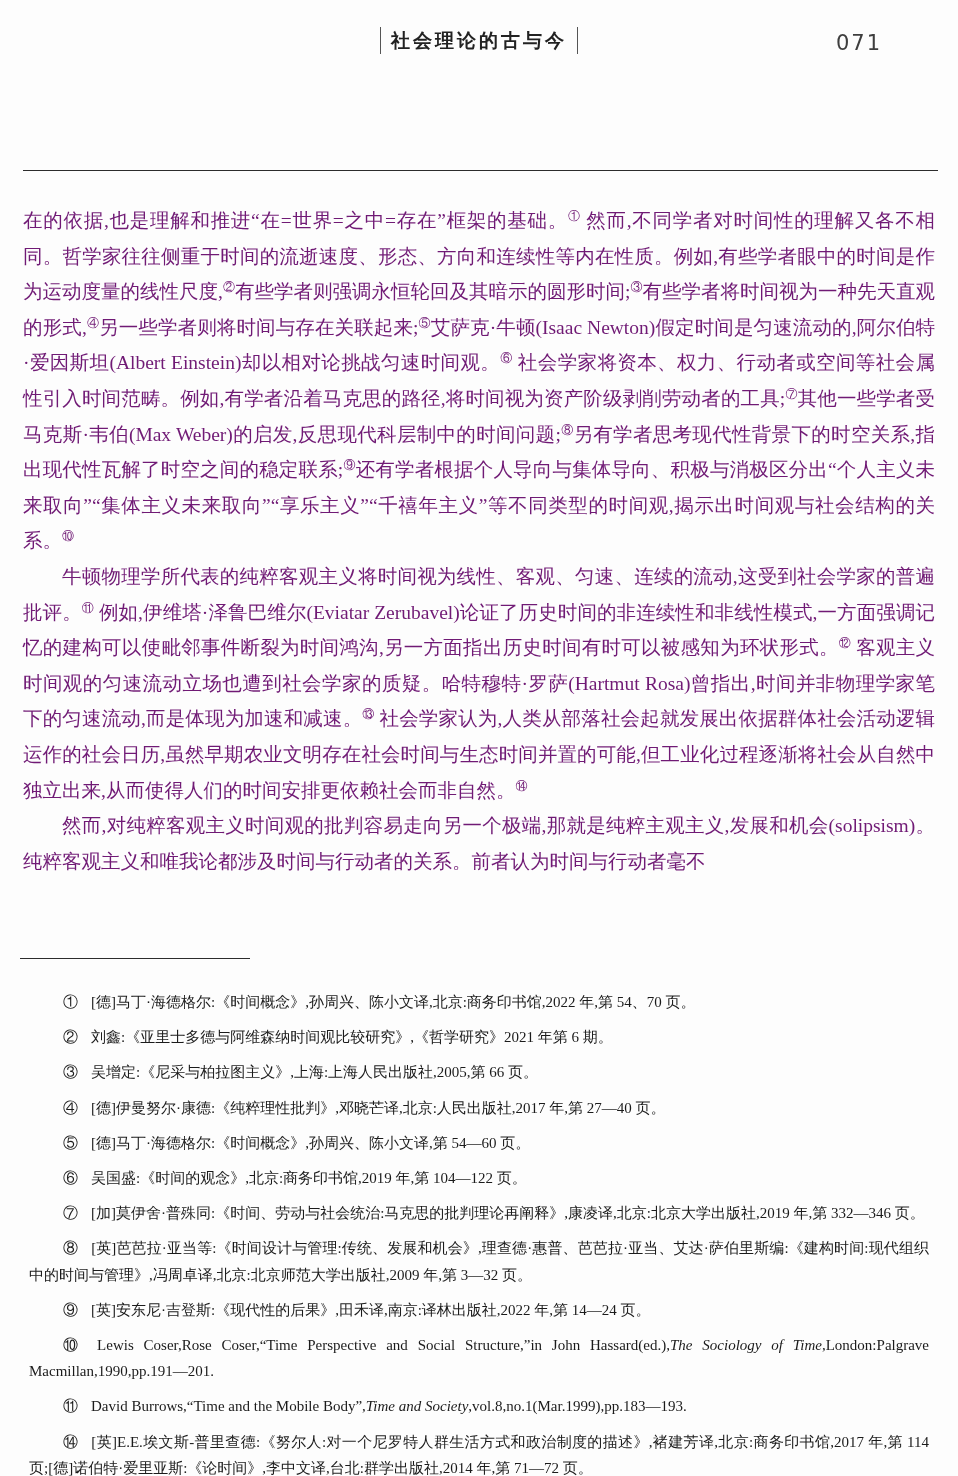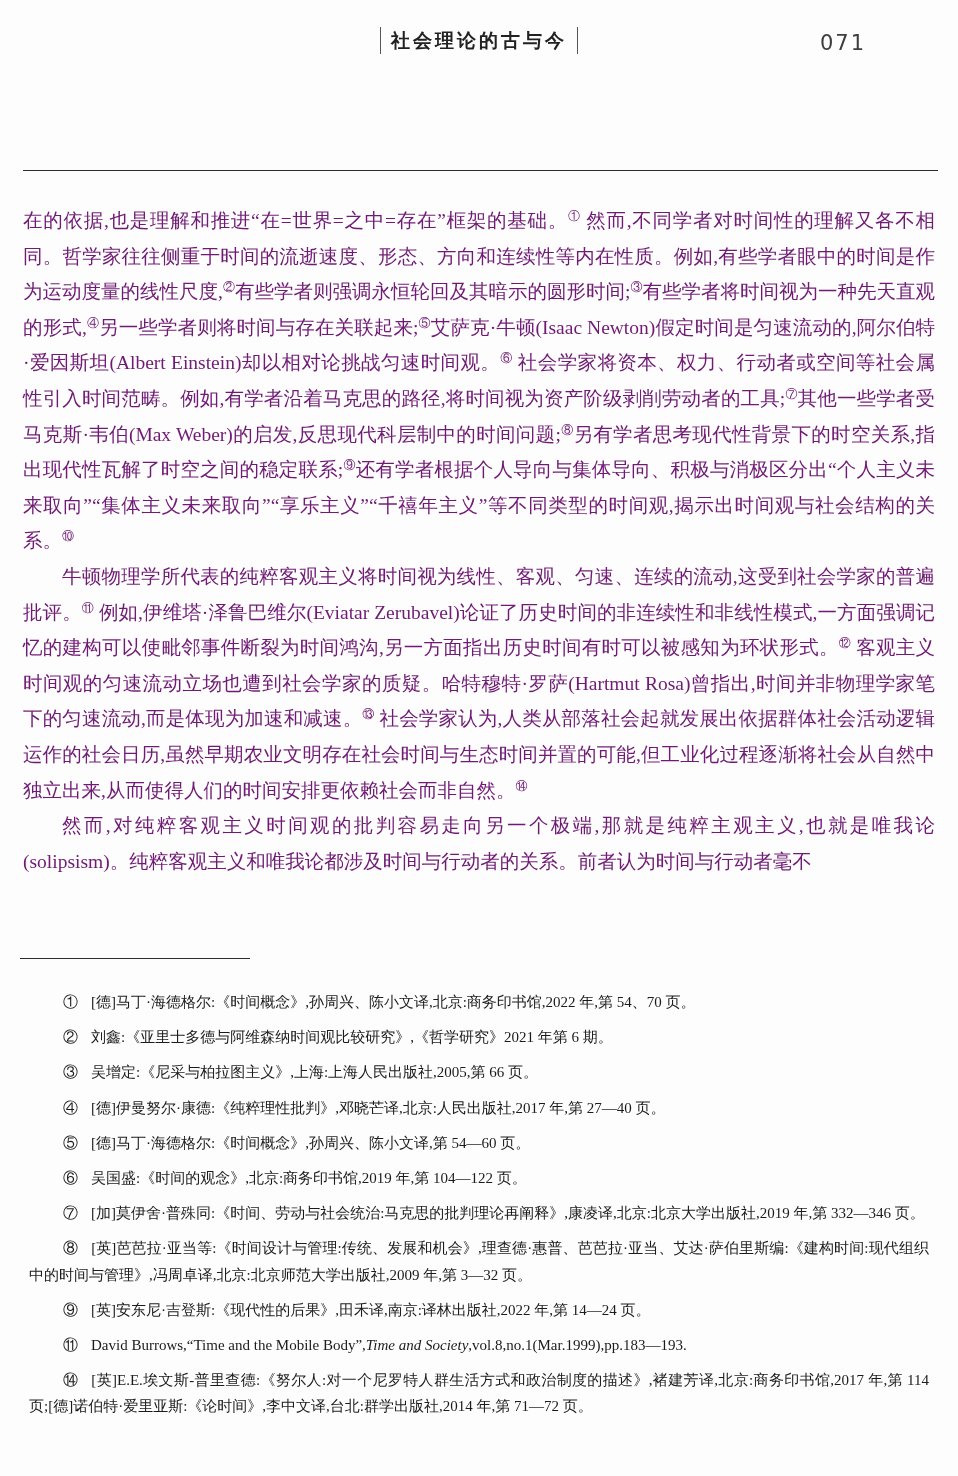--- a/index.html
+++ b/index.html
@@ -17,21 +17,21 @@
     position:absolute;top:27px;left:0;width:100%;
     display:flex;justify-content:center;align-items:center;gap:10px;
   }
   .title-bar{width:1px;height:27px;background:#555;}
   .page-title{
     font-family:"Liberation Sans","DejaVu Sans",sans-serif;
     font-size:19px;font-weight:600;letter-spacing:3px;color:#222;
     white-space:nowrap;
   }
   .page-number{
-    position:absolute;top:31px;right:92px;
+    position:absolute;top:31px;right:76px;
     font-family:"DejaVu Sans","Liberation Sans",sans-serif;
     font-size:21px;font-weight:400;letter-spacing:2px;color:#3e3e3e;
   }
   .header-rule{
     position:absolute;top:170px;left:23px;width:915px;
     border-top:1.6px solid #2c2c2c;
   }
   
   .body-text{
     position:absolute;top:203px;left:23px;width:912px;
@@ -68,32 +68,33 @@
       <span class="page-title">社会理论的古与今</span>
       <span class="title-bar"></span>
     </div>
     <span class="page-number">071</span>
     <div class="header-rule"></div>
   </div>
 
   <div class="body-text">
       <p class="para"><span class="">在的依据,也是理解和推进“在=世界=之中=存在”框架的基础。</span><sup class="fnref">①</sup><span class=""> 然而,不同学者对时间性的理解又各不相同。哲学家往往侧重于时间的流逝速度、形态、方向和连续性等内在性质。例如,有些学者眼中的时间是作为运动度量的线性尺度,</span><sup class="fnref">②</sup><span class="">有些学者则强调永恒轮回及其暗示的圆形时间;</span><sup class="fnref">③</sup><span class="">有些学者将时间视为一种先天直观的形式,</span><sup class="fnref">④</sup><span class="">另一些学者则将时间与存在关联起来;</span><sup class="fnref">⑤</sup><span class="">艾萨克·牛顿(Isaac Newton)假定时间是匀速流动的,阿尔伯特·爱因斯坦(Albert Einstein)却以相对论挑战匀速时间观。</span><sup class="fnref">⑥</sup><span class=""> 社会学家将资本、权力、行动者或空间等社会属性引入时间范畴。例如,有学者沿着马克思的路径,将时间视为资产阶级剥削劳动者的工具;</span><sup class="fnref">⑦</sup><span class="">其他一些学者受马克斯·韦伯(Max Weber)的启发,反思现代科层制中的时间问题;</span><sup class="fnref">⑧</sup><span class="">另有学者思考现代性背景下的时空关系,指出现代性瓦解了时空之间的稳定联系;</span><sup class="fnref">⑨</sup><span class="">还有学者根据个人导向与集体导向、积极与消极区分出“个人主义未来取向”“集体主义未来取向”“享乐主义”“千禧年主义”等不同类型的时间观,揭示出时间观与社会结构的关系。</span><sup class="fnref">⑩</sup></p>
       <p class="para indent"><span class="">牛顿物理学所代表的纯粹客观主义将时间视为线性、客观、匀速、连续的流动,这受到社会学家的普遍批评。</span><sup class="fnref">⑪</sup><span class=""> 例如,伊维塔·泽鲁巴维尔(Eviatar Zerubavel)论证了历史时间的非连续性和非线性模式,一方面强调记忆的建构可以使毗邻事件断裂为时间鸿沟,另一方面指出历史时间有时可以被感知为环状形式。</span><sup class="fnref">⑫</sup><span class=""> 客观主义时间观的匀速流动立场也遭到社会学家的质疑。哈特穆特·罗萨(Hartmut Rosa)曾指出,时间并非物理学家笔下的匀速流动,而是体现为加速和减速。</span><sup class="fnref">⑬</sup><span class=""> 社会学家认为,人类从部落社会起就发展出依据群体社会活动逻辑运作的社会日历,虽然早期农业文明存在社会时间与生态时间并置的可能,但工业化过程逐渐将社会从自然中独立出来,从而使得人们的时间安排更依赖社会而非自然。</span><sup class="fnref">⑭</sup></p>
-      <p class="para indent"><span class="">然而,对纯粹客观主义时间观的批判容易走向另一个极端,那就是纯粹主观主义,也就是唯我论(solipsism)。纯粹客观主义和唯我论都涉及时间与行动者的关系。前者认为时间与行动者毫不</span></p>
+      <p class="para indent"><span class="">然而,对纯粹客观主义时间观的批判容易走向另一个极端,那就是纯粹主观主义,发展和机会(solipsism)。纯粹客观主义和唯我论都涉及时间与行动者的关系。前者认为时间与行动者毫不</span></p>
     </div>
 
   <div class="fn-sep"></div>
 
   <div class="footnotes">
       <p class="footnote"><span class="fn-marker">①</span><span class="">[德]马丁·海德格尔:《时间概念》,孙周兴、陈小文译,北京:商务印书馆,2022 年,第 54、70 页。</span></p>
       <p class="footnote"><span class="fn-marker">②</span><span class="">刘鑫:《亚里士多德与阿维森纳时间观比较研究》,《哲学研究》2021 年第 6 期。</span></p>
       <p class="footnote"><span class="fn-marker">③</span><span class="">吴增定:《尼采与柏拉图主义》,上海:上海人民出版社,2005,第 66 页。</span></p>
       <p class="footnote"><span class="fn-marker">④</span><span class="">[德]伊曼努尔·康德:《纯粹理性批判》,邓晓芒译,北京:人民出版社,2017 年,第 27—40 页。</span></p>
       <p class="footnote"><span class="fn-marker">⑤</span><span class="">[德]马丁·海德格尔:《时间概念》,孙周兴、陈小文译,第 54—60 页。</span></p>
       <p class="footnote"><span class="fn-marker">⑥</span><span class="">吴国盛:《时间的观念》,北京:商务印书馆,2019 年,第 104—122 页。</span></p>
       <p class="footnote"><span class="fn-marker">⑦</span><span class="">[加]莫伊舍·普殊同:《时间、劳动与社会统治:马克思的批判理论再阐释》,康凌译,北京:北京大学出版社,2019 年,第 332—346 页。</span></p>
       <p class="footnote"><span class="fn-marker">⑧</span><span class="">[英]芭芭拉·亚当等:《时间设计与管理:传统、发展和机会》,理查德·惠普、芭芭拉·亚当、艾达·萨伯里斯编:《建构时间:现代组织中的时间与管理》,冯周卓译,北京:北京师范大学出版社,2009 年,第 3—32 页。</span></p>
       <p class="footnote"><span class="fn-marker">⑨</span><span class="">[英]安东尼·吉登斯:《现代性的后果》,田禾译,南京:译林出版社,2022 年,第 14—24 页。</span></p>
+      <p class="footnote"><span class="fn-marker">⑩</span><span class="">Lewis Coser,Rose Coser,“Time Perspective and Social Structure,”in John Hassard(ed.),</span><span class="italic">The Sociology of Time</span><span class="">,London:Palgrave Macmillan,1990,pp.191—201.</span></p>
       <p class="footnote"><span class="fn-marker">⑪</span><span class="">David Burrows,“Time and the Mobile Body”,</span><span class="italic">Time and Society</span><span class="">,vol.8,no.1(Mar.1999),pp.183—193.</span></p>
       <p class="footnote"><span class="fn-marker">⑭</span><span class="">[英]E.E.埃文斯-普里查德:《努尔人:对一个尼罗特人群生活方式和政治制度的描述》,褚建芳译,北京:商务印书馆,2017 年,第 114 页;[德]诺伯特·爱里亚斯:《论时间》,李中文译,台北:群学出版社,2014 年,第 71—72 页。</span></p>
     </div>
 
 </div>
 
 </body></html>

